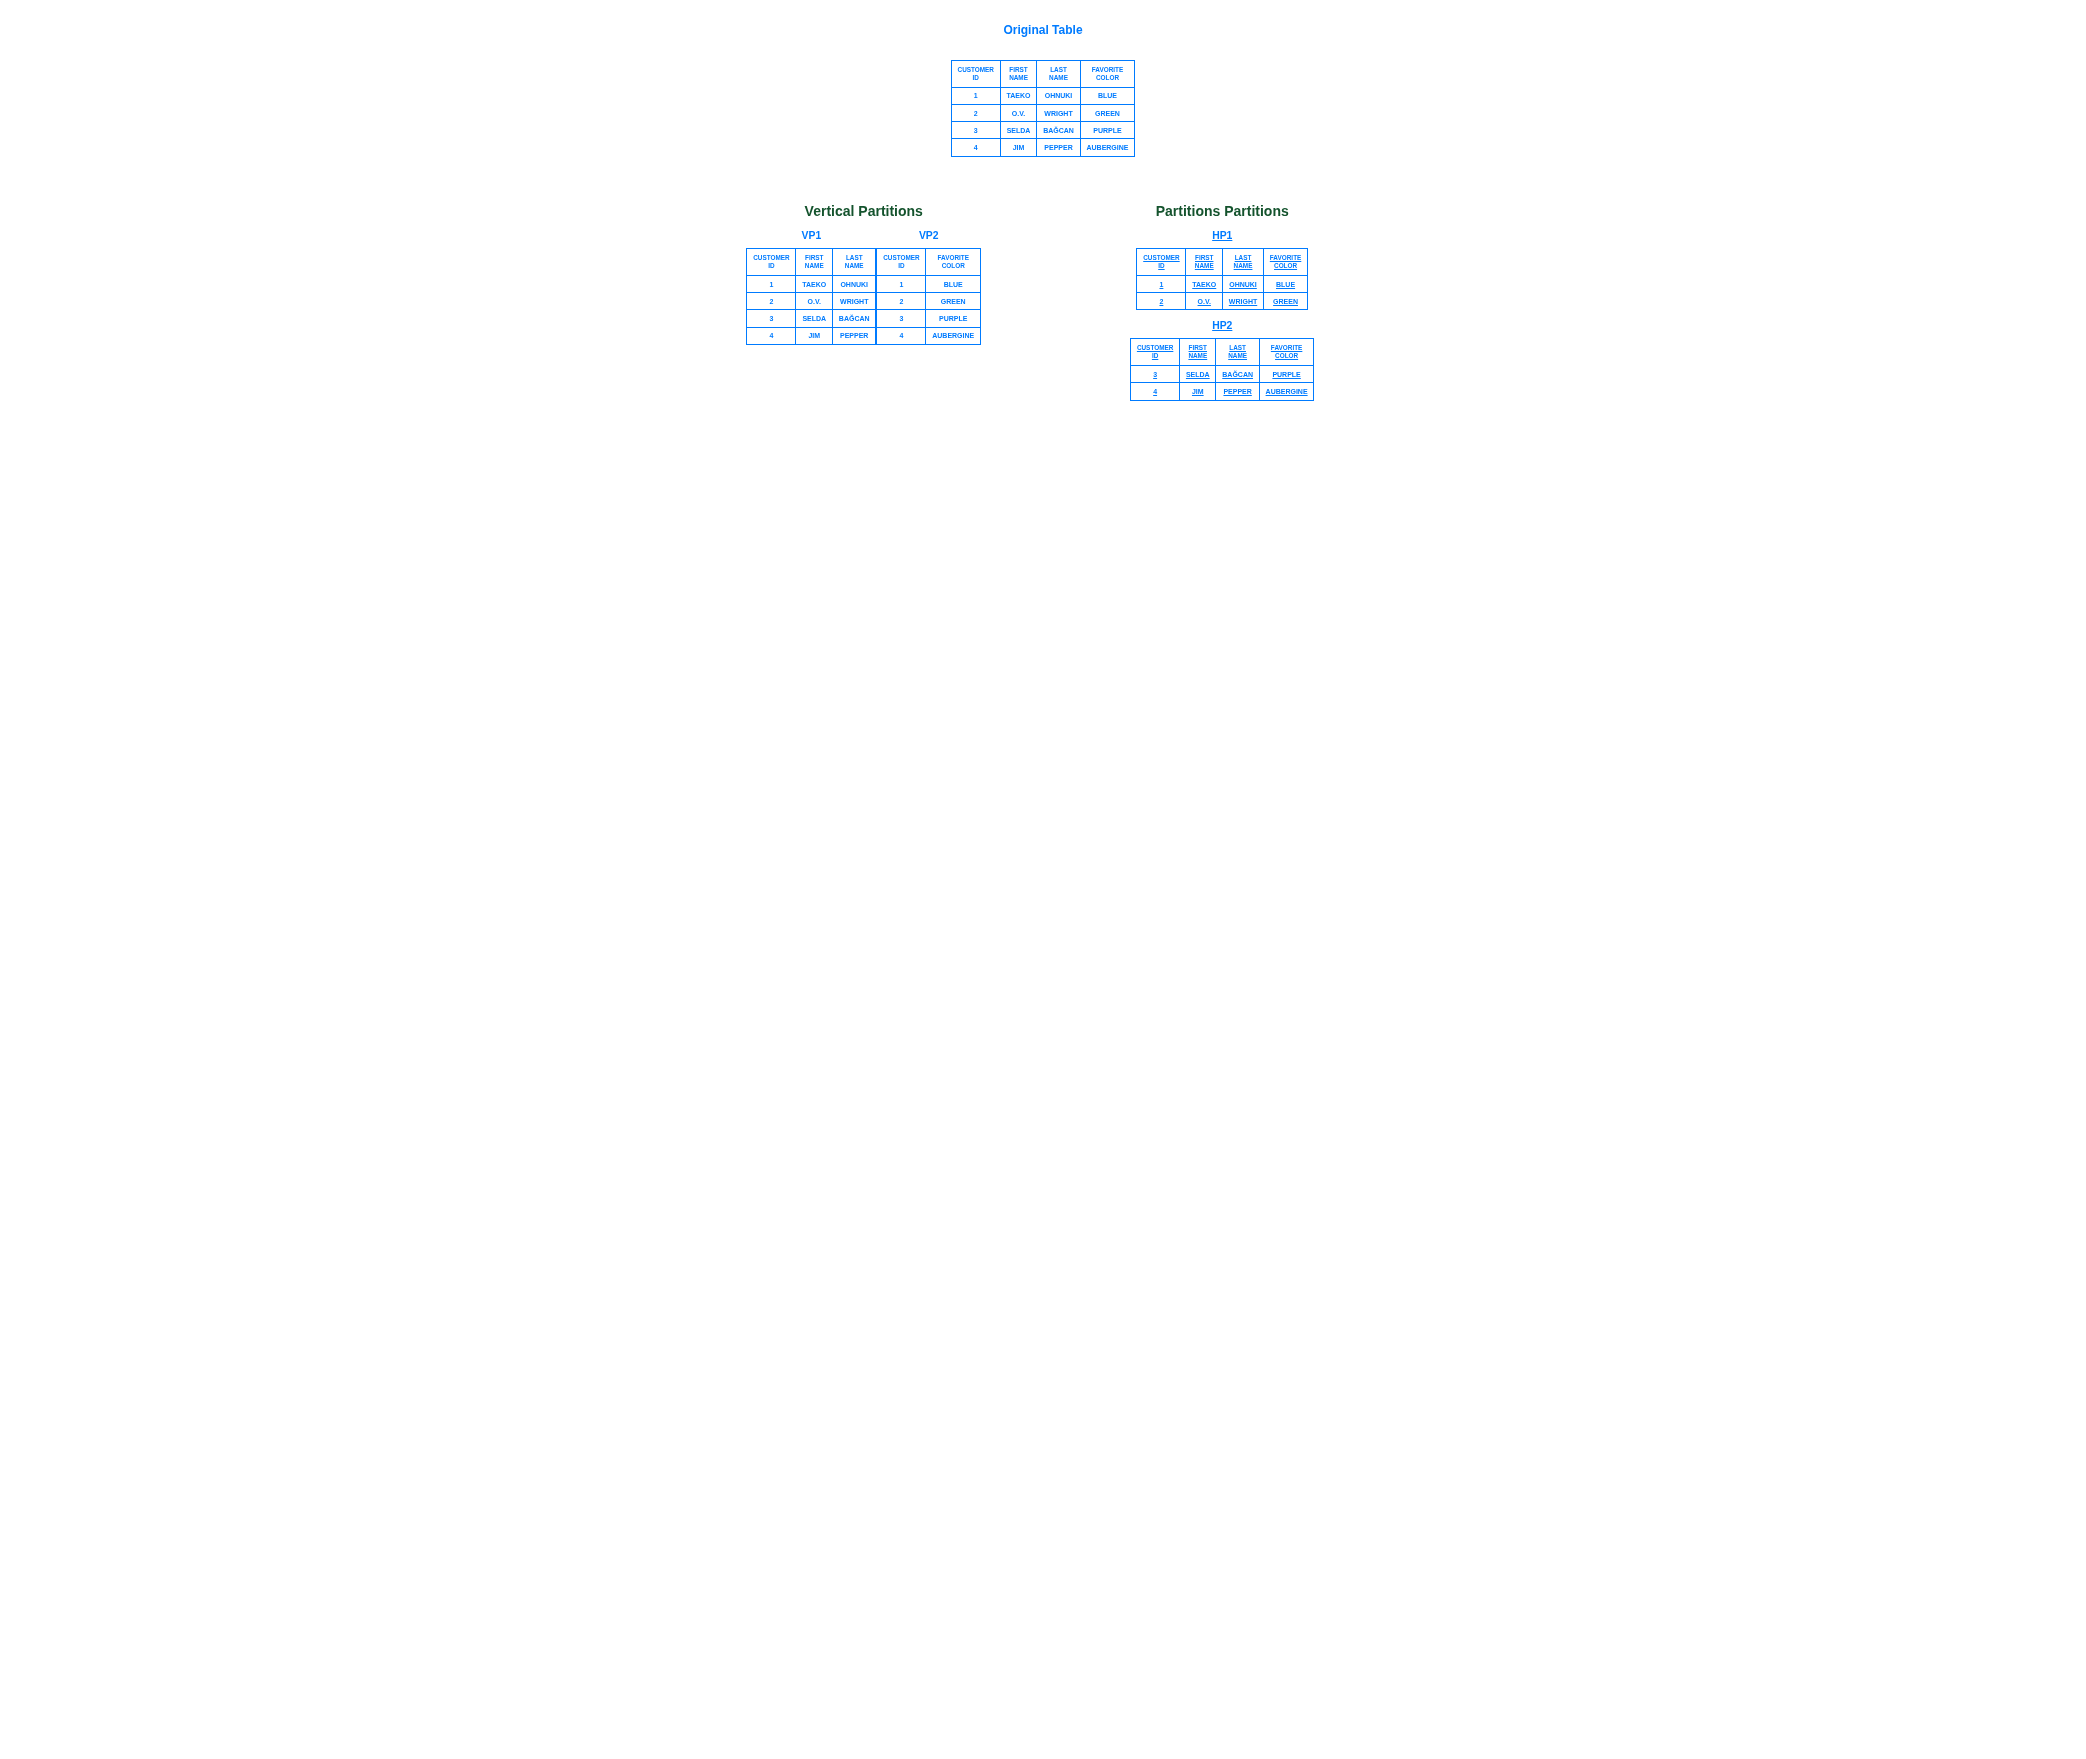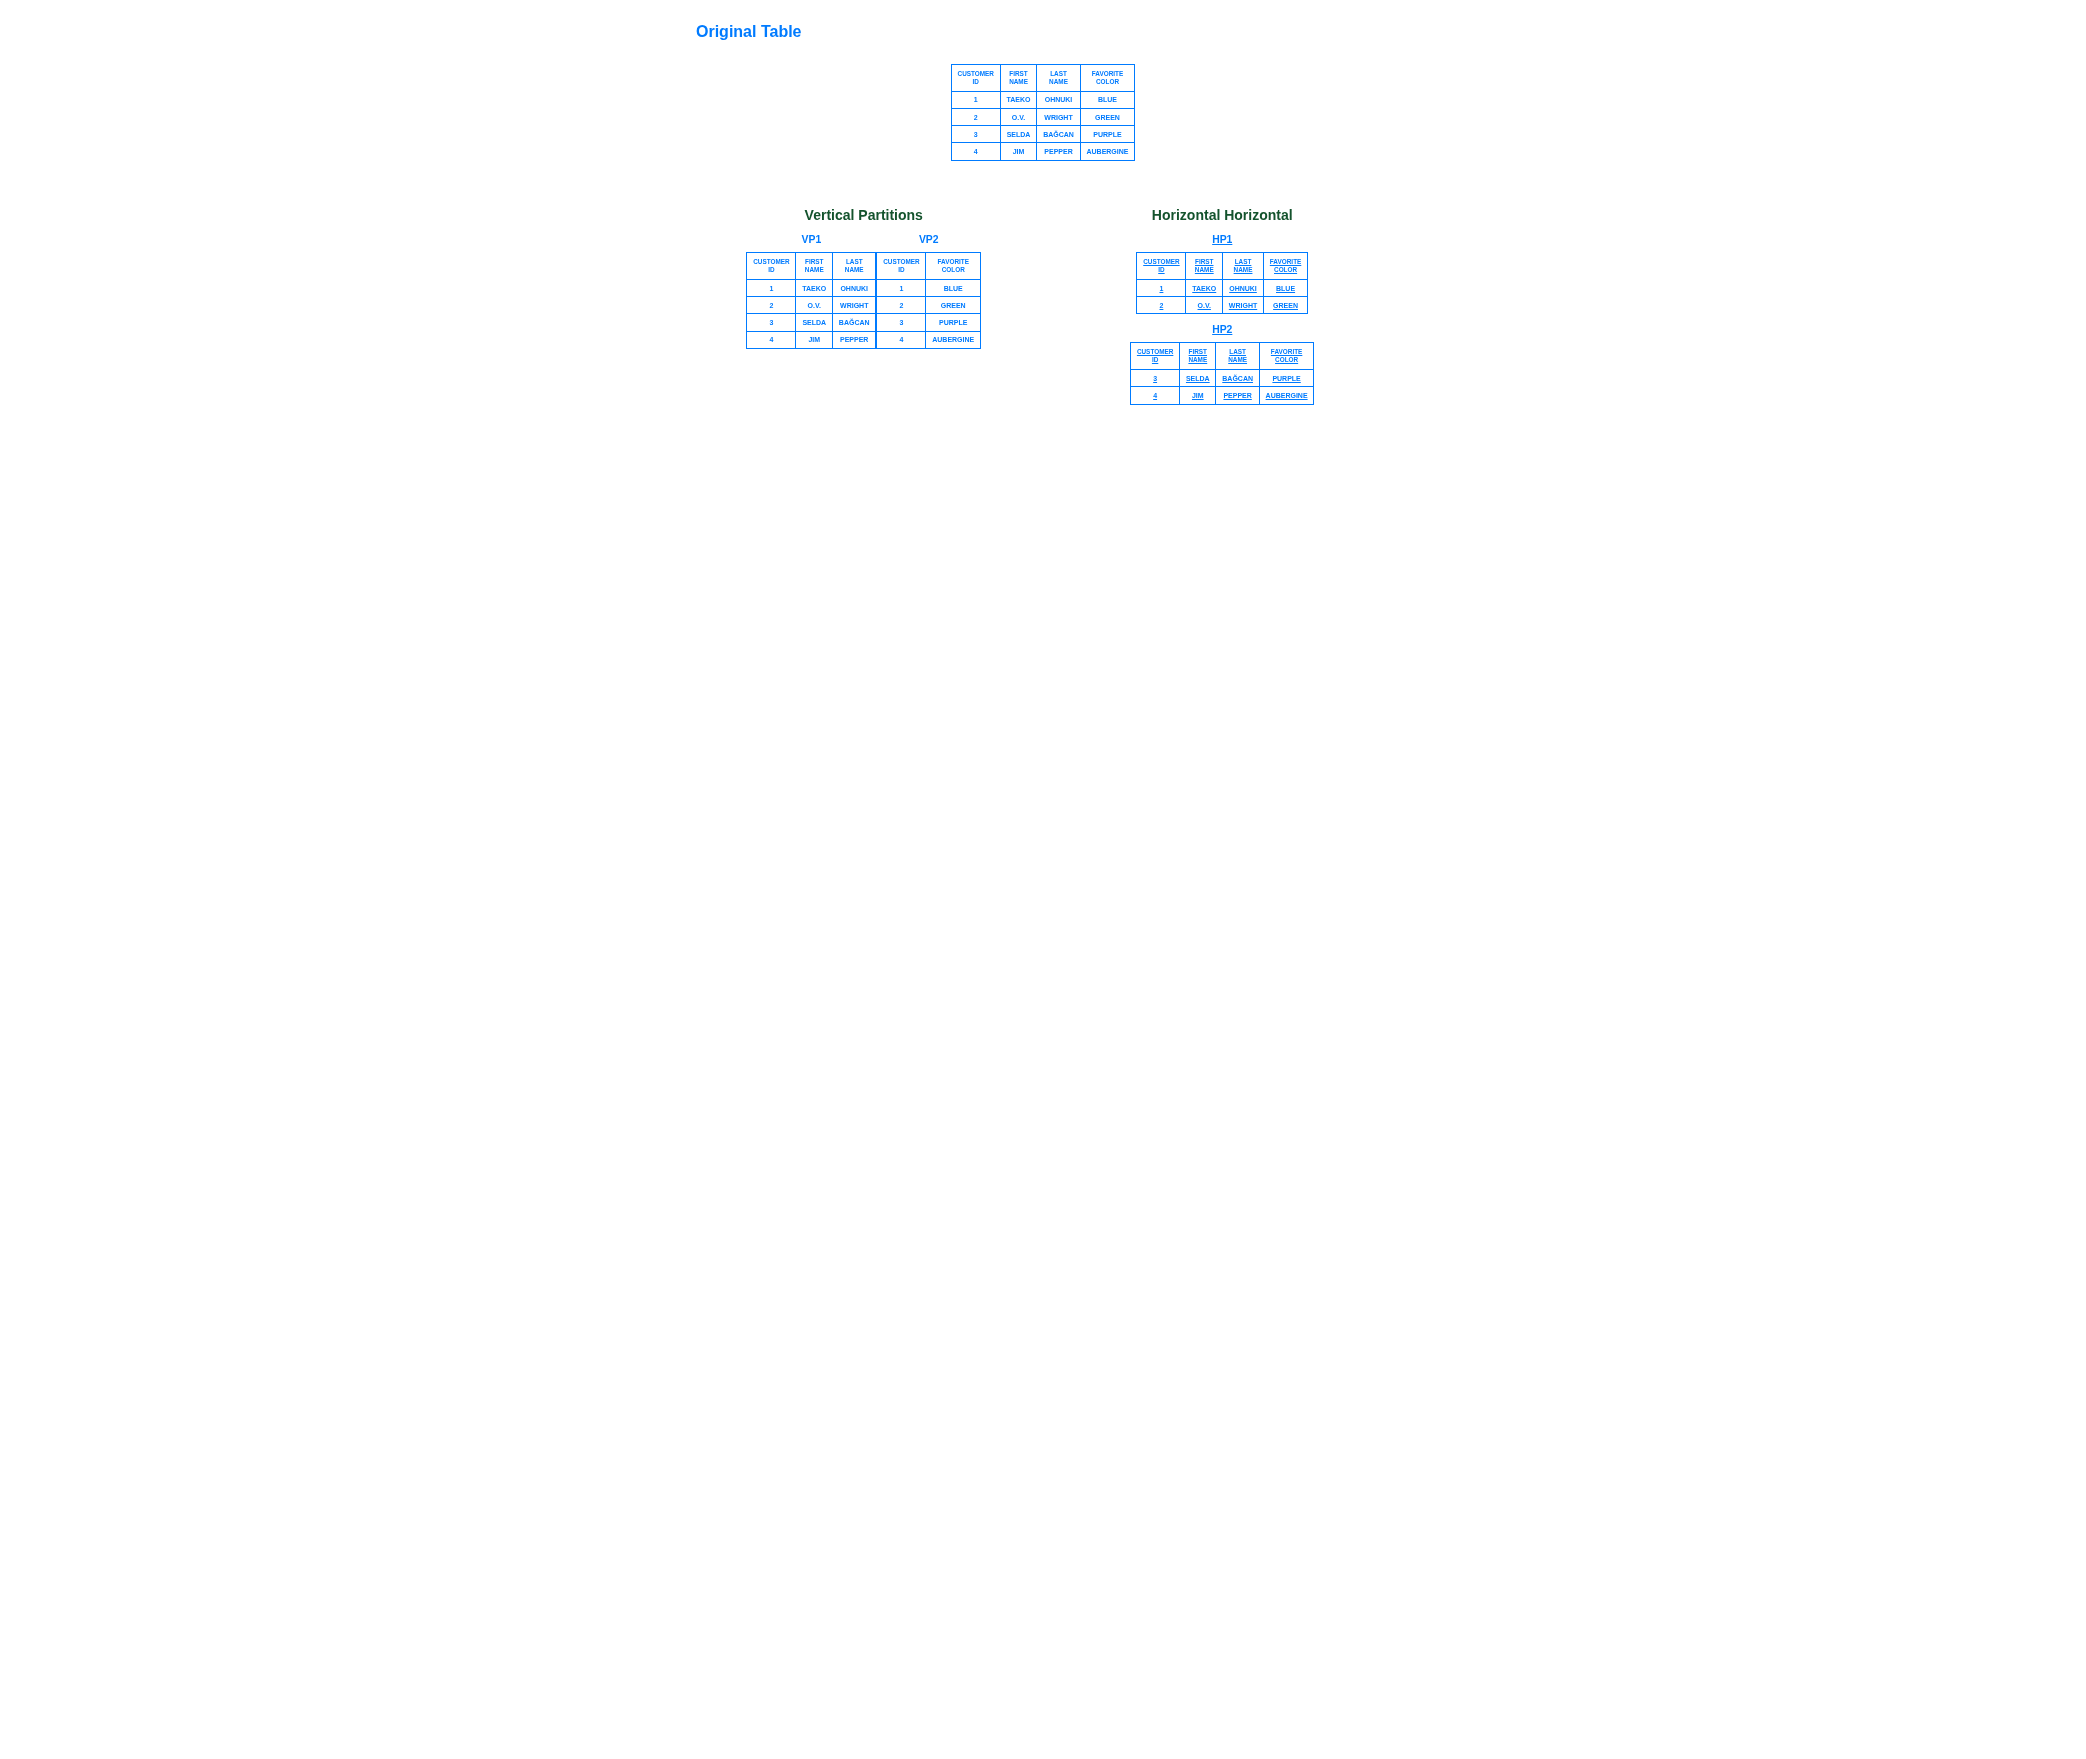--- a/index.html
+++ b/index.html
@@ -11,22 +11,22 @@
       font-family: Arial, Helvetica, sans-serif;
       background: #ffffff;
       padding: 23px 11.6px;
       color: #007bff;
     }
     .container {
       max-width: 694px;
       margin: 0 auto;
     }
     .main-title {
-      text-align: left;
-      font-size: 16px;
+      text-align: center;
+      font-size: 12px;
       font-weight: bold;
       color: #007bff;
       margin-bottom: 23px;
     }
     .section-title {
       text-align: center;
       font-size: 14px;
       font-weight: bold;
       color: #14532d;
       margin-bottom: 11.6px;
@@ -209,21 +209,21 @@
                 <td>AUBERGINE</td>
               </tr>
             </tbody>
           </table>
         </div>
 
       </div>
     </div>
 
     <div class="partition-group">
-      <h2 class="section-title">Horizontal Horizontal</h2>
+      <h2 class="section-title">Partitions Partitions</h2>
       <div class="hp-tables">
 
         <div class="hp-block">
           <div class="sub-title">HP1</div>
           <table>
             <thead>
               <tr>
                 <th><span>CUSTOMER<br>ID</span></th>
                 <th><span>FIRST<br>NAME</span></th>
                 <th><span>LAST<br>NAME</span></th>

